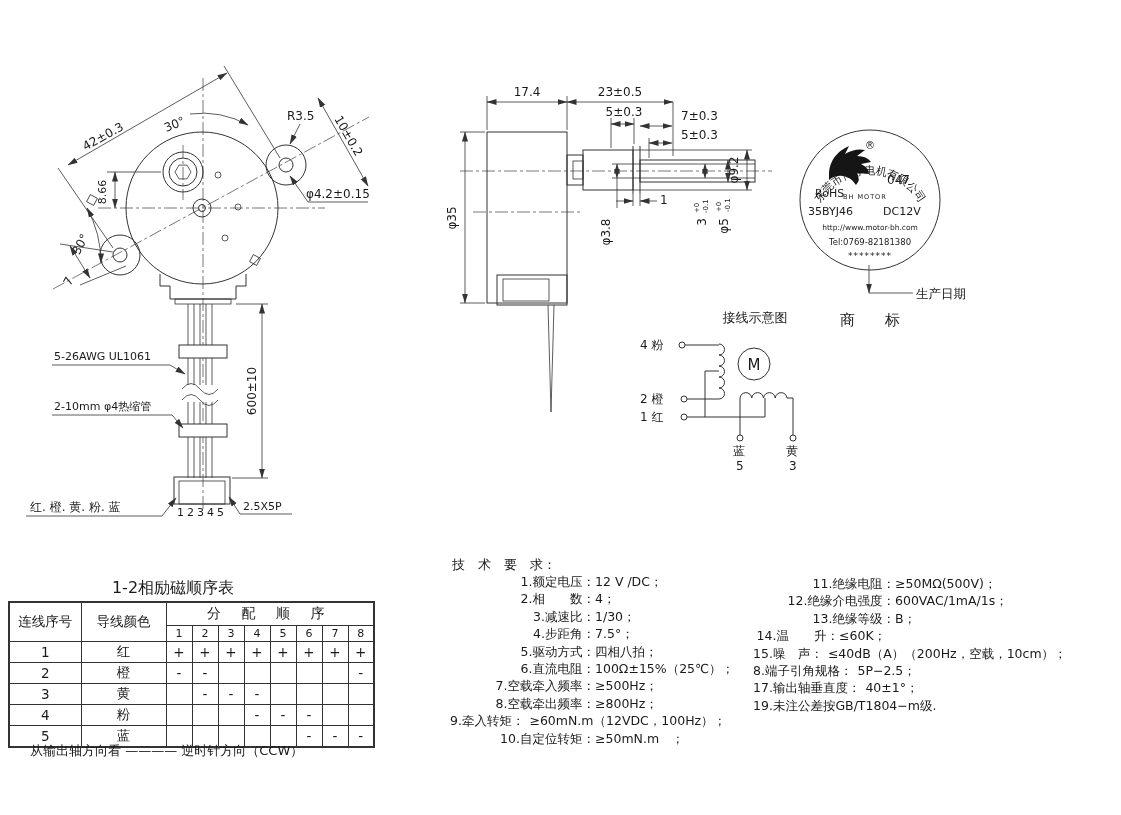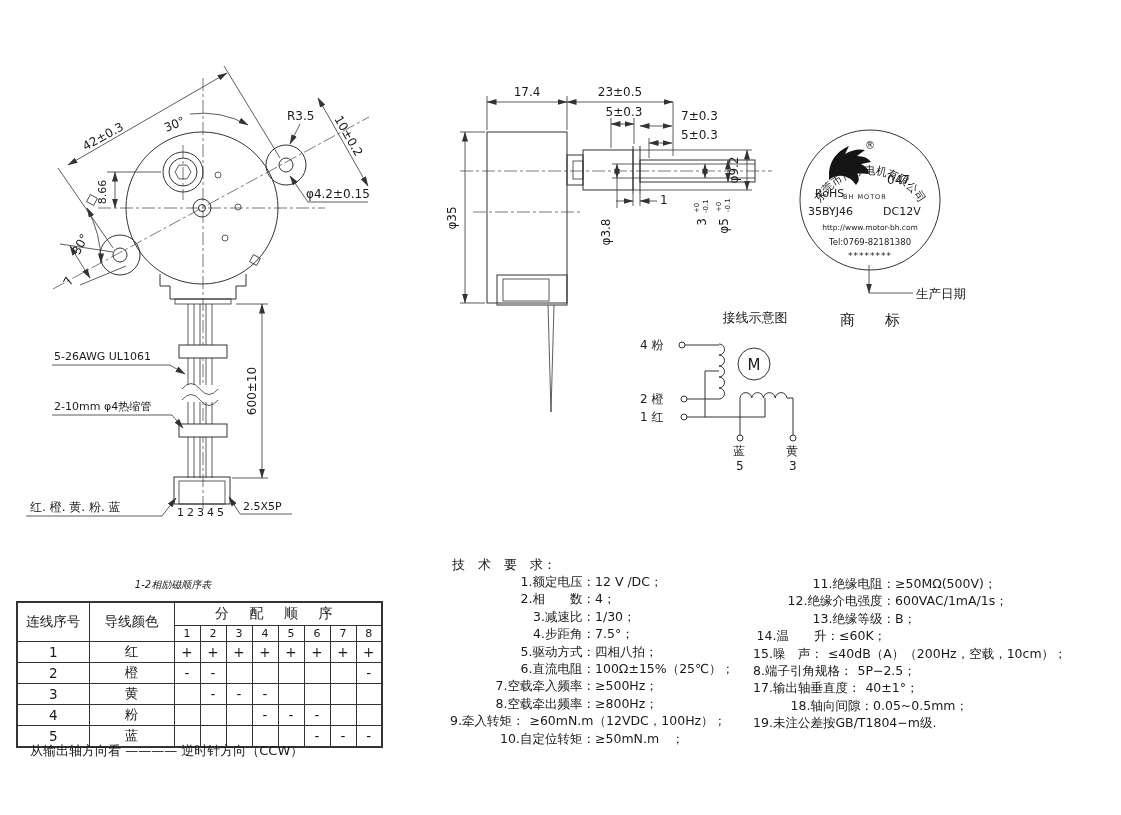--- a/index.html
+++ b/index.html
@@ -23,27 +23,27 @@
   .tech-col.left{left:450px;top:573px;}
   .tech-col.right{left:753px;top:575px;}
   .tech-item{display:flex;}
   .tech-item .t-label{flex:0 0 auto;}
   .left .tech-item .t-label{width:145px;}
   .right .tech-item.lbl-lg .t-label{width:142px;}
   .right .tech-item.lbl-md .t-label{width:120px;}
   .right .tech-item.lbl-sm .t-label{width:86px;}
   .tech-item.inline .t-label{width:auto;margin-right:5px;}
   
-  .seq-title{position:absolute;left:8px;top:578px;width:330px;text-align:center;font-size:10px;font-style:italic;}
+  .seq-title{position:absolute;left:8px;top:578px;width:330px;text-align:center;font-size:16px;}
   table.seq{position:absolute;left:8px;top:601px;border-collapse:collapse;table-layout:fixed;}
   table.seq td,table.seq th{border:1px solid #333;text-align:center;font-weight:normal;
     font-size:13.5px;padding:0;height:20px;overflow:hidden;}
   table.seq th.span{height:22px;letter-spacing:8px;font-size:14px;}
   table.seq th.step{height:15px;font-size:11px;}
-  table.seq{border:2px solid #333;margin-left:8px;}
+  table.seq{border:2px solid #333;}
   .seq-footer{position:absolute;left:30px;top:742px;width:350px;text-align:left;font-size:13px;}
 </style>
 </head>
 <body>
 
 <div class="page">
 
   <svg style="left:0;top:50px" width="420" height="470" viewBox="0 0 420 470">
     <defs>
       <marker id="ar" markerWidth="11" markerHeight="8" refX="9.5" refY="3" orient="auto-start-reverse" markerUnits="userSpaceOnUse">
@@ -411,23 +411,19 @@
         <span>≤40dB（A）（200Hz，空载，10cm）；</span>
       </div>
     <div class="tech-item inline">
         <span class="t-label">8.端子引角规格：</span>
         <span>5P−2.5；</span>
       </div>
     <div class="tech-item inline">
         <span class="t-label">17.输出轴垂直度：</span>
         <span>40±1°；</span>
       </div>
-    <div class="tech-item lbl-md">
-        <span class="t-label">18.轴向间隙：</span>
-        <span>0.05~0.5mm；</span>
-      </div>
     <div class="tech-item inline">
         <span class="t-label">19.未注公差按GB/T1804−m级.</span>
         <span></span>
       </div>
   </div>
 
 </div>
 
 </body></html>

